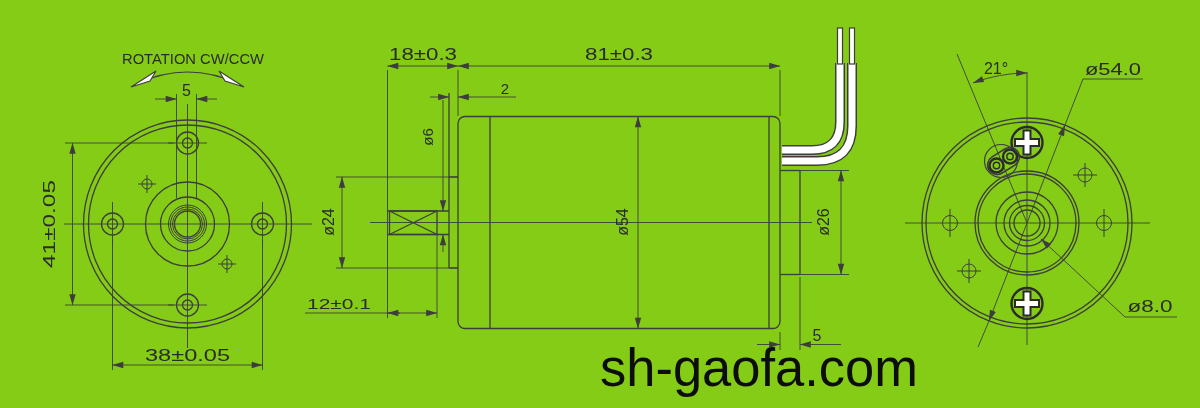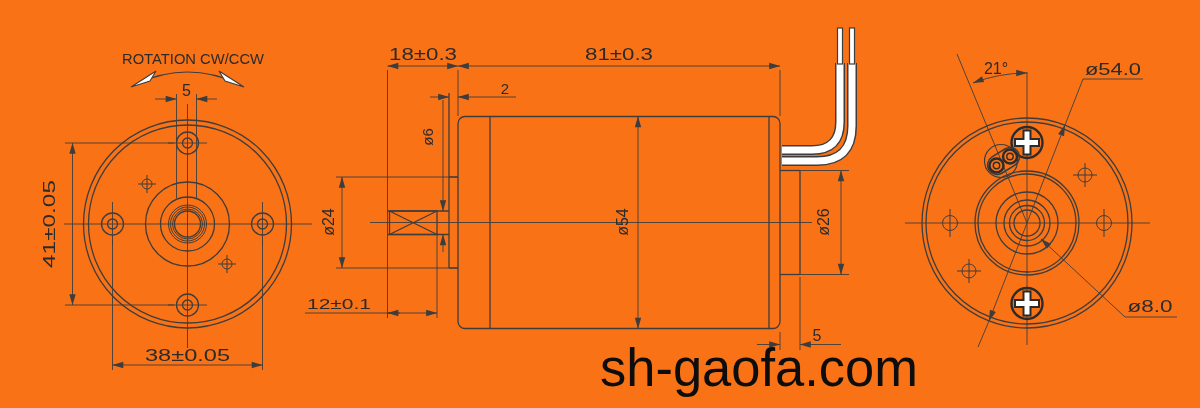--- a/index.html
+++ b/index.html
@@ -1,16 +1,16 @@
 <!DOCTYPE html>
 <html><head>
 <meta charset="utf-8">
 <style>
   html,body{margin:0;padding:0;background:#ffffff;}
-  .stage{position:relative;width:1200px;height:408px;background:#f97316;overflow:hidden;
+  .stage{position:relative;width:1200px;height:408px;background:#84cc16;overflow:hidden;
          font-family:"Liberation Sans", sans-serif;text-align:right;}
   svg{position:absolute;left:0;top:0;}
   text{fill:#2b2b2b;font-family:"Liberation Sans", sans-serif;}
   .dimtxt{font-size:16px;}
   .smalltxt{font-size:15px;}
   .watermark{font-size:53px;fill:#0d0d0d;}
 </style>
 </head>
 <body>
 

